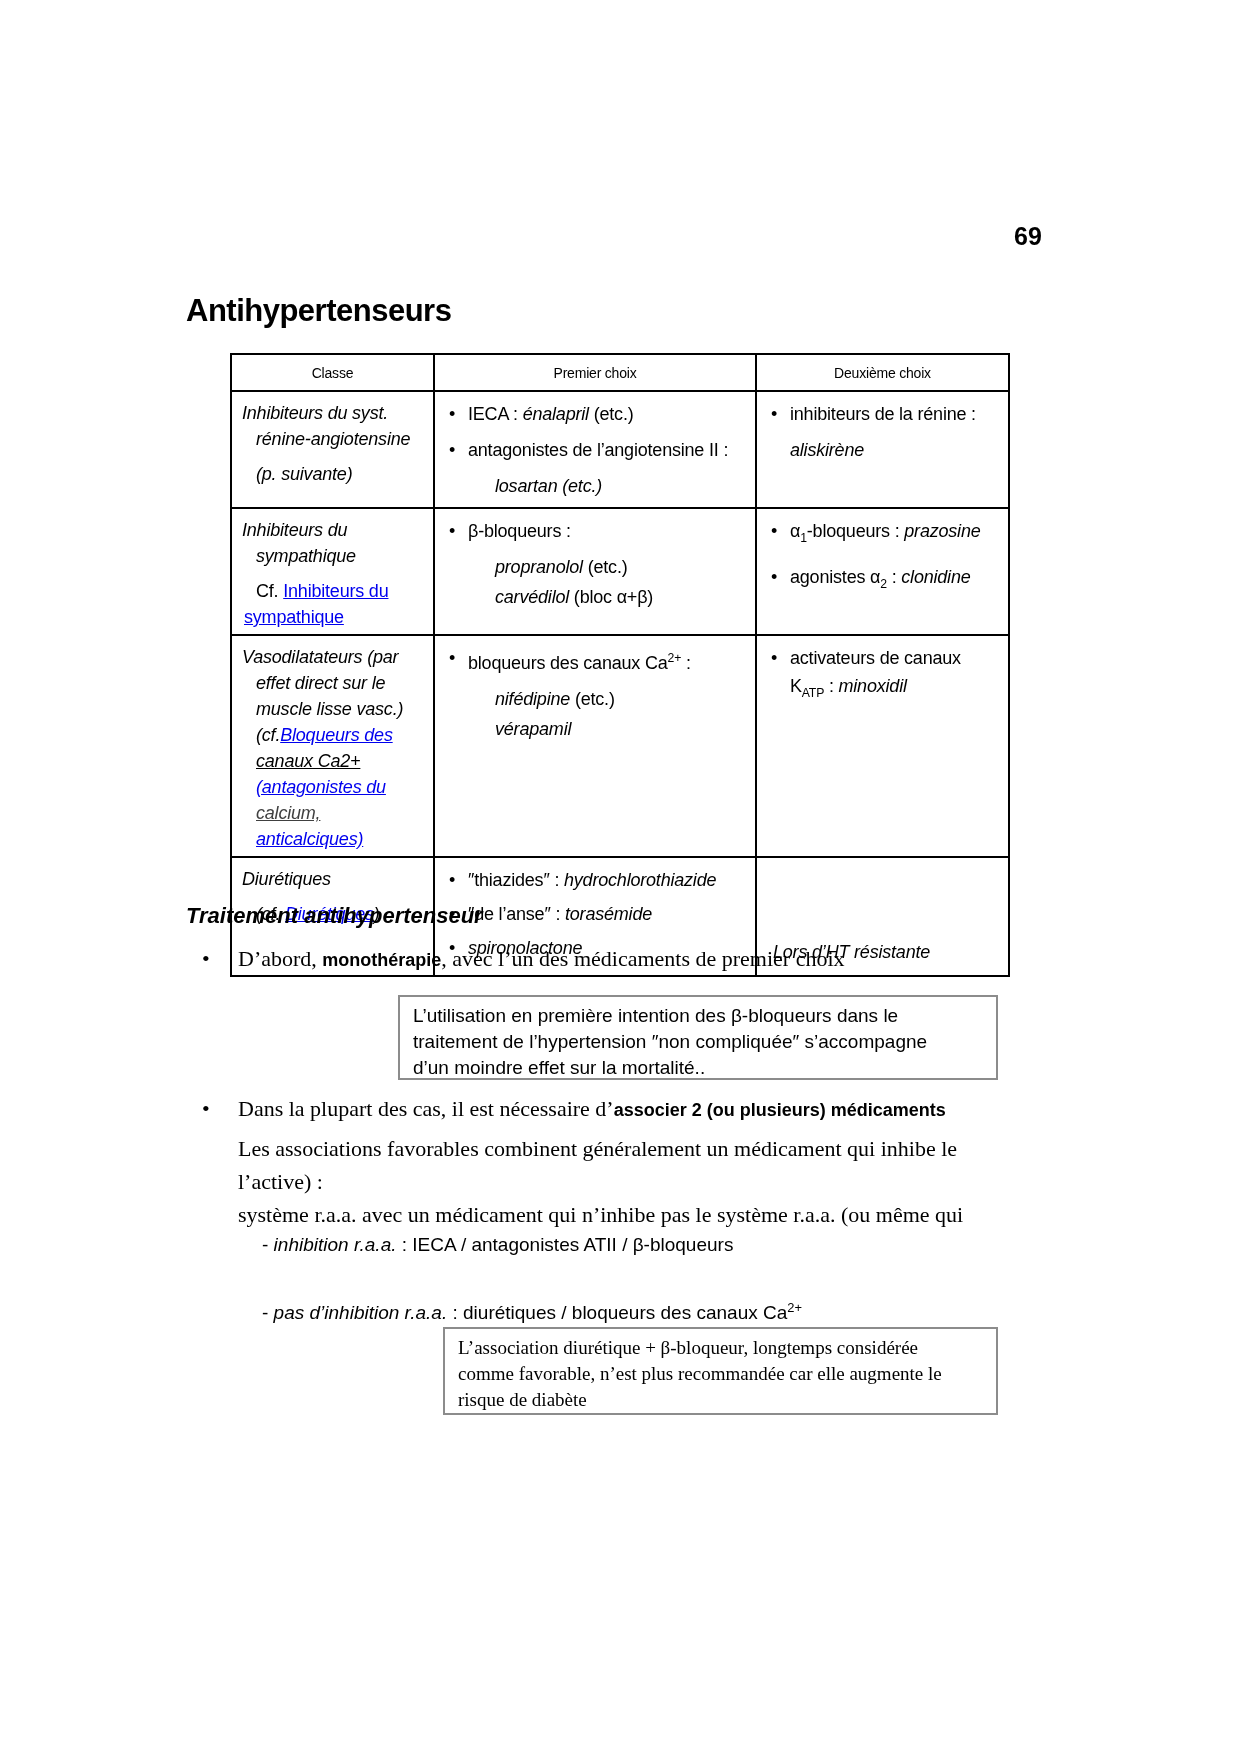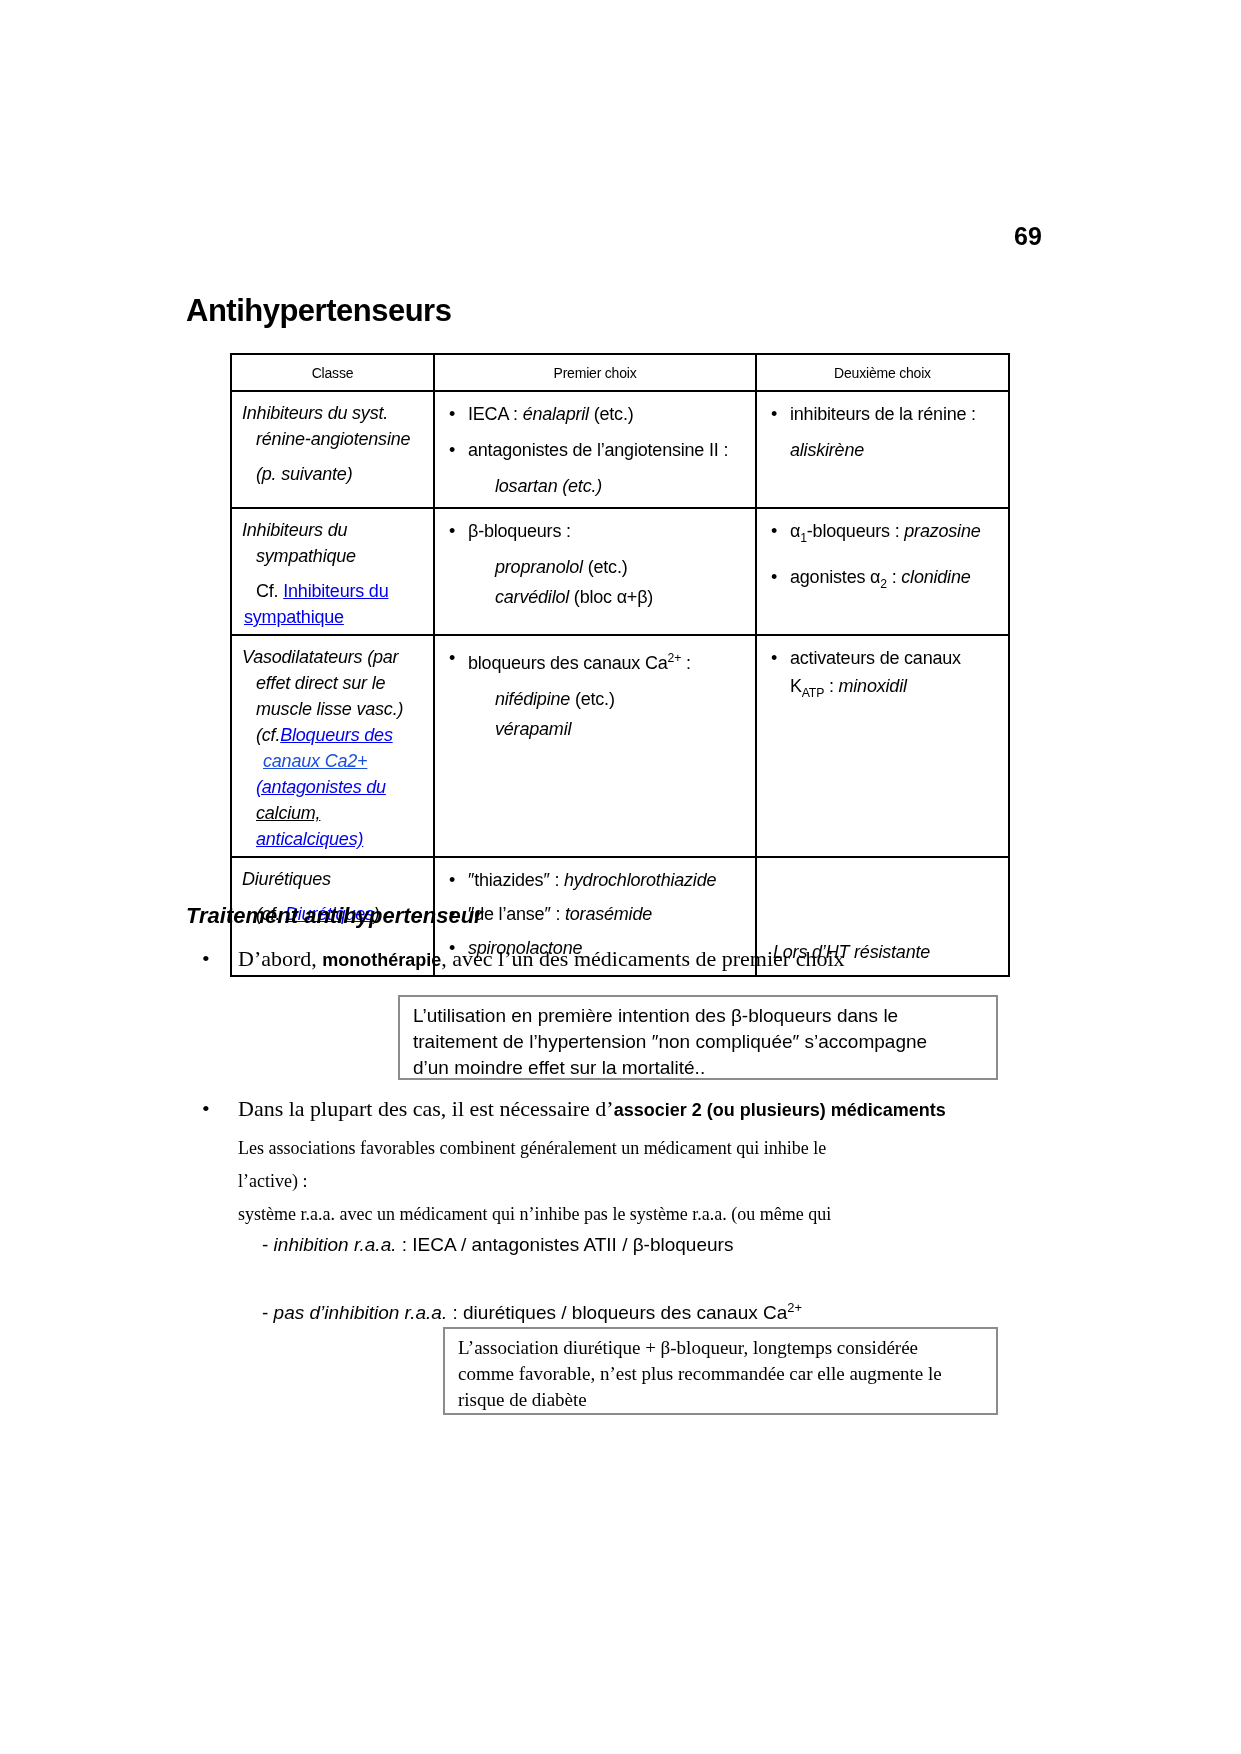--- a/index.html
+++ b/index.html
@@ -60,21 +60,21 @@
   }
   .body-bullet .bblt { flex: 0 0 36px; font-size: 22px; }
   .bb1 { top: 946px; }
   .bb2 { top: 1096px; }
   .bold-sans {
     font-family: "Liberation Sans", sans-serif; font-weight: bold;
     font-size: 18px;
   }
   .para {
     position: absolute; left: 238px; top: 1132px;
-    font-family: "Liberation Serif", serif; font-size: 18px;
+    font-family: "Liberation Serif", serif; font-size: 22px;
     line-height: 33px; white-space: nowrap;
   }
   .dash-line {
     position: absolute; left: 262px; font-size: 19px; white-space: nowrap;
   }
   .d1 { top: 1234px; }
   .d2 { top: 1300px; }
   .note-box {
     position: absolute; border: 2px solid #8c8c8c;
     font-size: 19px; line-height: 26px;
@@ -161,23 +161,23 @@
   </tr>
 
   <tr style="height:187px">
     <td class="c1 it">
       <div class="cl-line">Vasodilatateurs (par</div>
       <div class="cl-line ind">effet direct sur le</div>
       <div class="cl-line ind">muscle lisse vasc.)</div>
       <div class="cl-line ind">
         <span>(cf.</span><span class="link" style="color: rgb(0, 0, 238);">Bloqueurs des</span>
       </div>
-      <div class="cl-line ind"><span class="link" style="color: #1d4ed8; margin-left: 7px;">canaux Ca2+</span></div>
+      <div class="cl-line ind"><span class="link" style="color: #000000;">canaux Ca2+</span></div>
       <div class="cl-line ind"><span class="link" style="color: rgb(0, 0, 238);">(antagonistes du</span></div>
-      <div class="cl-line ind"><span class="link" style="color: #000000;">calcium,</span></div>
+      <div class="cl-line ind"><span class="link" style="color: #404040;">calcium,</span></div>
       <div class="cl-line ind"><span class="link" style="color: rgb(0, 0, 238);">anticalciques)</span></div>
     </td>
     <td class="c2">
       <div class="bi">
         <span class="blt">•</span>
         <span class="bi-t"><span>bloqueurs des canaux Ca</span><sup>2+</sup><span> :</span></span>
       </div>
       <div class="sub" style="margin-top:4px"><i>nifédipine</i><span> (etc.)</span></div>
       <div class="sub it">vérapamil</div>
     </td>

